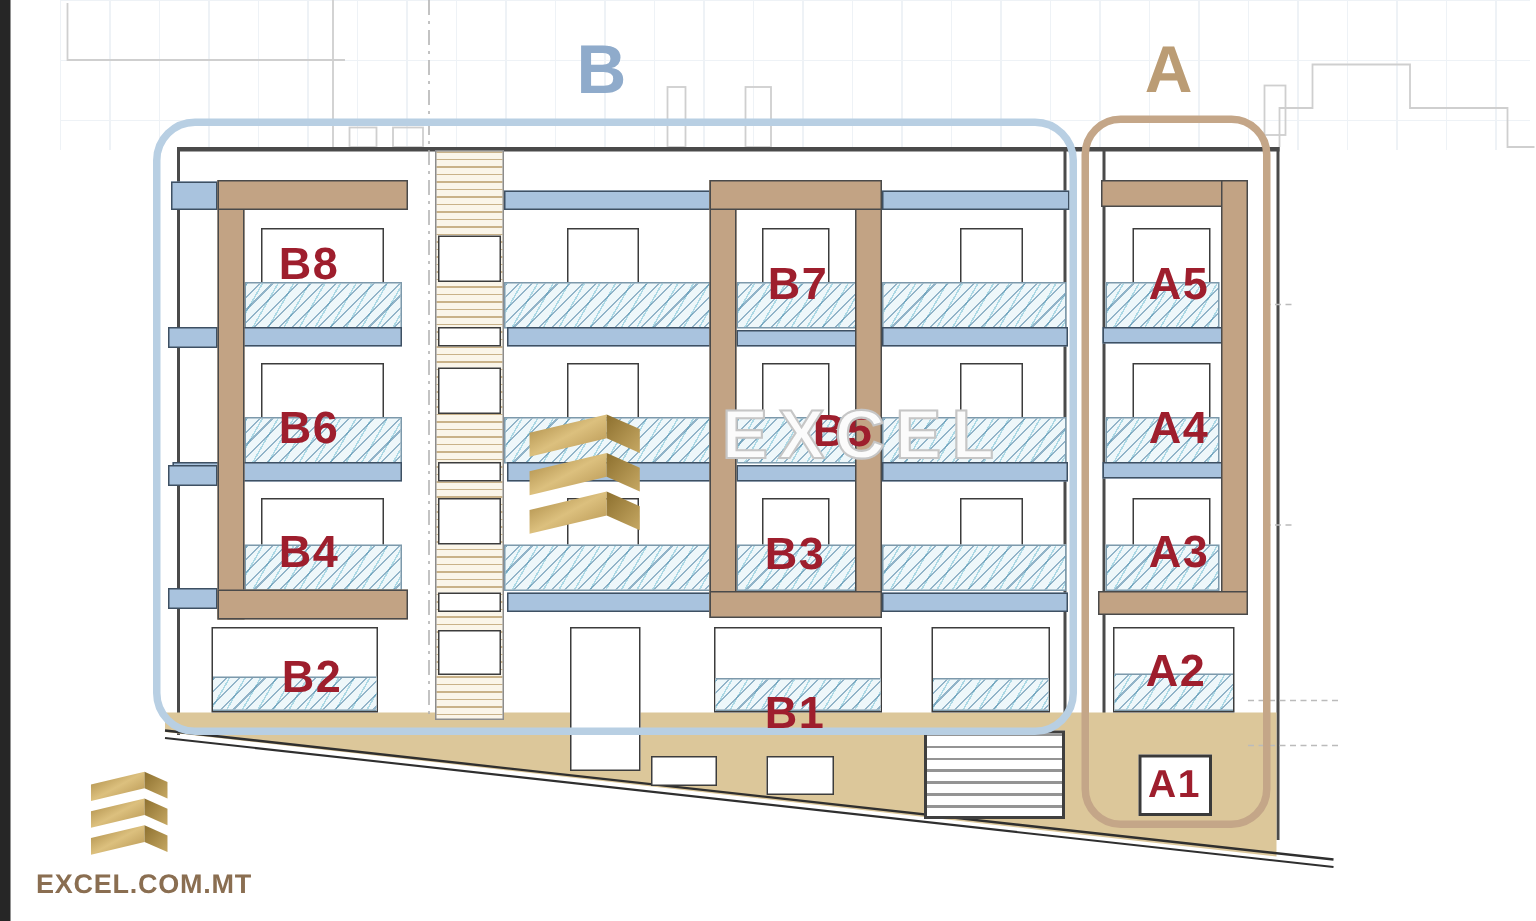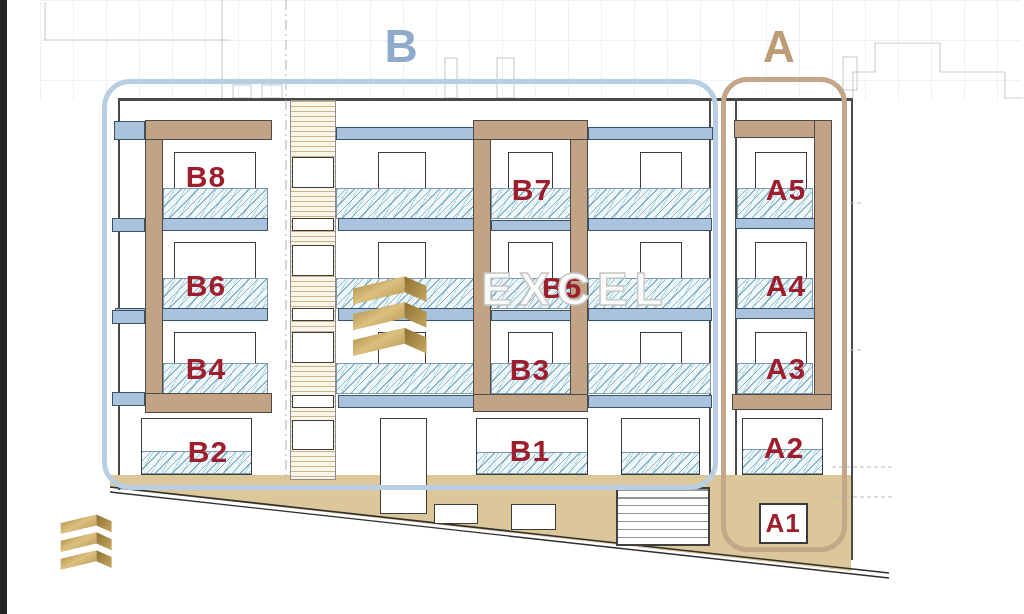--- a/index.html
+++ b/index.html
@@ -175,21 +175,21 @@
   <div class="ulabel" style="left:206px;top:177px">B8</div>
   <div class="ulabel" style="left:532px;top:190px">B7</div>
   <div class="ulabel" style="left:786px;top:190px">A5</div>
   <div class="ulabel" style="left:206px;top:286px">B6</div>
   <div class="ulabel" style="left:562px;top:288px">B5</div>
   <div class="ulabel" style="left:786px;top:286px">A4</div>
   <div class="ulabel" style="left:206px;top:369px">B4</div>
   <div class="ulabel" style="left:530px;top:370px">B3</div>
   <div class="ulabel" style="left:786px;top:369px">A3</div>
   <div class="ulabel" style="left:208px;top:452px">B2</div>
-  <div class="ulabel" style="left:530px;top:451px">B1</div>
+  <div class="ulabel" style="left:530px;top:476px">B1</div>
   <div class="ulabel" style="left:784px;top:448px">A2</div>
 
   <div class="abs" style="left:759px;top:503px;width:49px;height:41px;background:#fff;
        border:2.5px solid #3a3a3a;box-sizing:border-box;z-index:7"></div>
   <div class="ulabel" style="left:783px;top:523px;font-size:26px">A1</div>
 
   <svg class="abs" style="left:341px;top:264px;z-index:10" width="100" height="98" viewBox="0 0 66 80">
     <defs>
       <linearGradient id="g1a" x1="0" y1="0" x2="1" y2="1">
         <stop offset="0" stop-color="#a5843f"></stop>
@@ -226,15 +226,16 @@
     </defs>
     <g>
       <polygon points="2,20 44,10 44,23 2,33" fill="url(#g1b)"></polygon>
       <polygon points="44,10 62,18 62,31 44,23" fill="url(#g2b)"></polygon>
       <polygon points="2,41 44,31 44,44 2,54" fill="url(#g1b)"></polygon>
       <polygon points="44,31 62,39 62,52 44,44" fill="url(#g2b)"></polygon>
       <polygon points="2,62 44,52 44,65 2,75" fill="url(#g1b)"></polygon>
       <polygon points="44,52 62,60 62,73 44,65" fill="url(#g2b)"></polygon>
     </g>
   </svg>
+  <div class="site" style="left:24px;top:579px">EXCEL.COM.MT</div>
 
   <div class="abs" style="left:0;top:0;width:7px;height:614px;background:#262626;z-index:11"></div>
 </div>
 
 </body></html>

